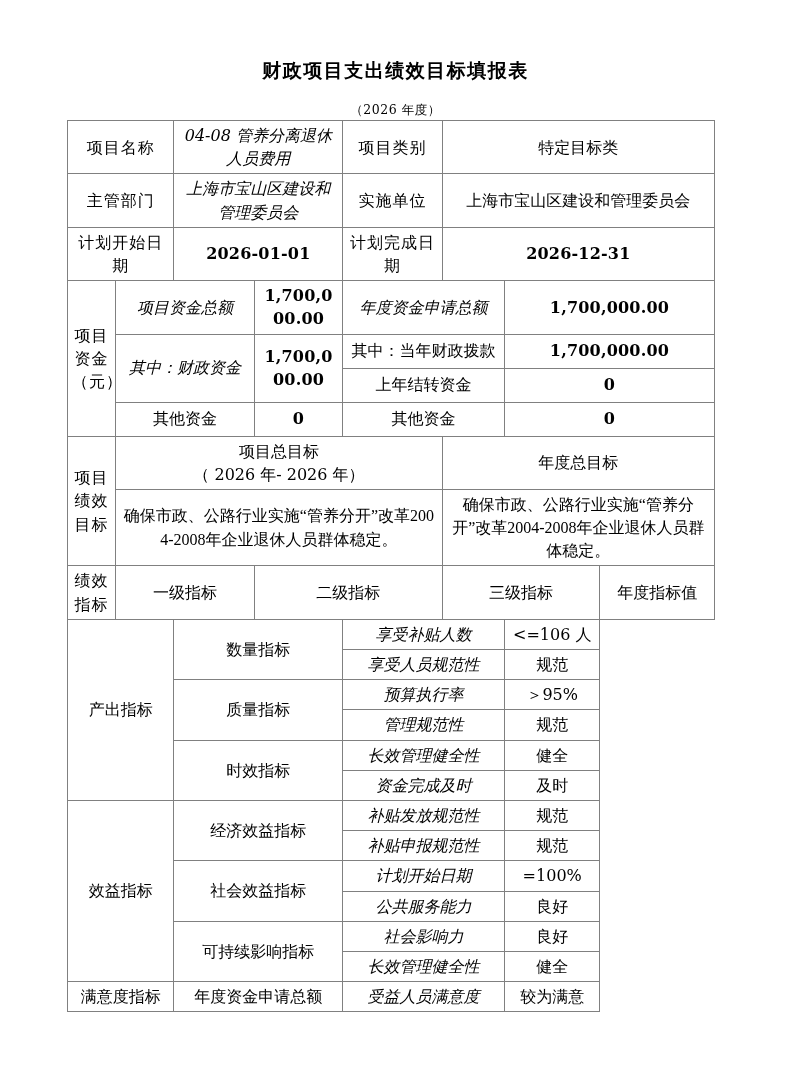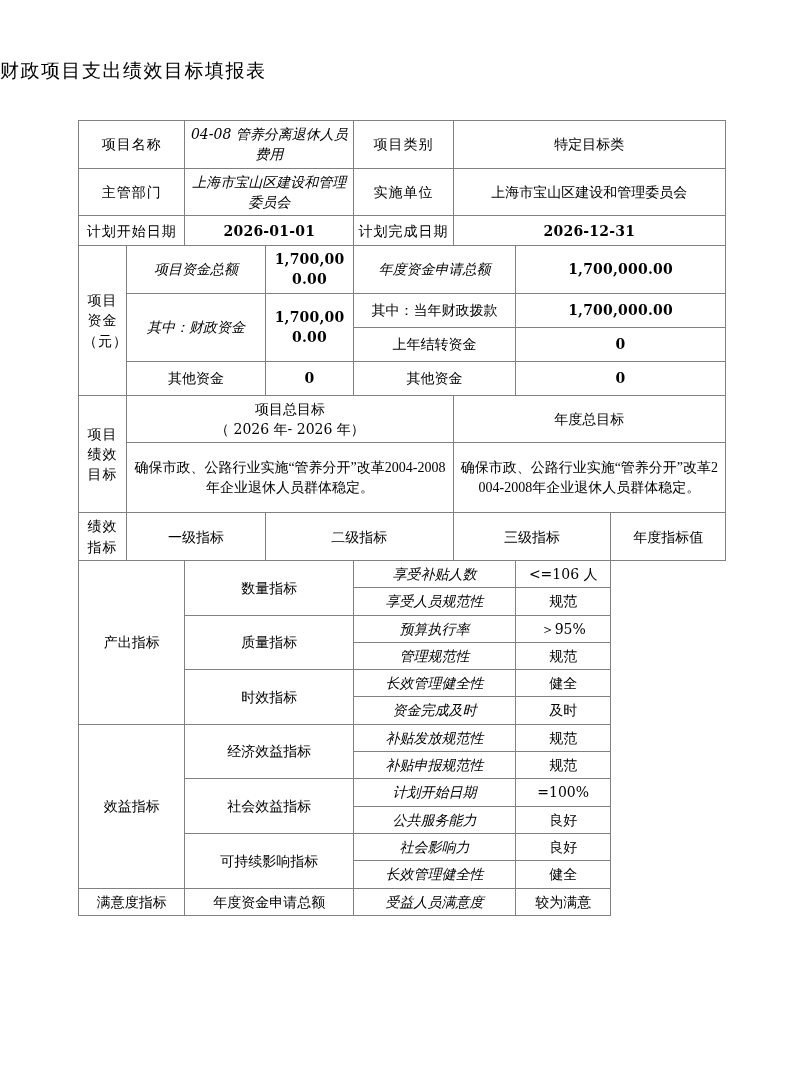--- a/index.html
+++ b/index.html
@@ -4,32 +4,32 @@
 <style>
   html,body{margin:0;padding:0;}
   body{
     width:791px;height:1089px;background:#ffffff;
     font-family:"DejaVu Serif","Liberation Serif",serif;
     color:#000;
     -webkit-font-smoothing:antialiased;
   }
   .page{position:relative;width:791px;height:1089px;box-sizing:border-box;}
   .title{
-    text-align:left;font-size:19px;font-weight:normal;letter-spacing:1.5px;
+    text-align:center;font-size:19px;font-weight:bold;letter-spacing:1.5px;
     margin:0;padding-top:58px;
   }
   .subtitle{
     text-align:center;font-size:12.5px;margin:0;padding-top:18px;letter-spacing:.5px;
   }
   table.form{
     border-collapse:collapse;
     table-layout:fixed;
     position:absolute;
-    left:78px;top:120px;width:648px;
-    font-size:14px;
+    left:67px;top:120px;width:648px;
+    font-size:16px;
   }
   table.form td{
     border:1px solid #808080;
     padding:3px 4px;
     vertical-align:middle;
     text-align:center;
     line-height:1.45;
     word-break:break-all;
   }
   td.lbl{letter-spacing:1px;}
@@ -44,20 +44,21 @@
   .r34{height:34px;}
   .r24{height:24px;}
   .two{line-height:1.35;}
 </style>
 </head>
 <body>
 
 <div class="page">
 
   <h1 class="title">财政项目支出绩效目标填报表</h1>
+  <p class="subtitle">（2026 年度）</p>
 
   <table class="form">
     <colgroup>
       <col style="width:48px">
       <col style="width:58px">
       <col style="width:80px">
       <col style="width:88px">
       <col style="width:99px">
       <col style="width:62px">
       <col style="width:95px">

